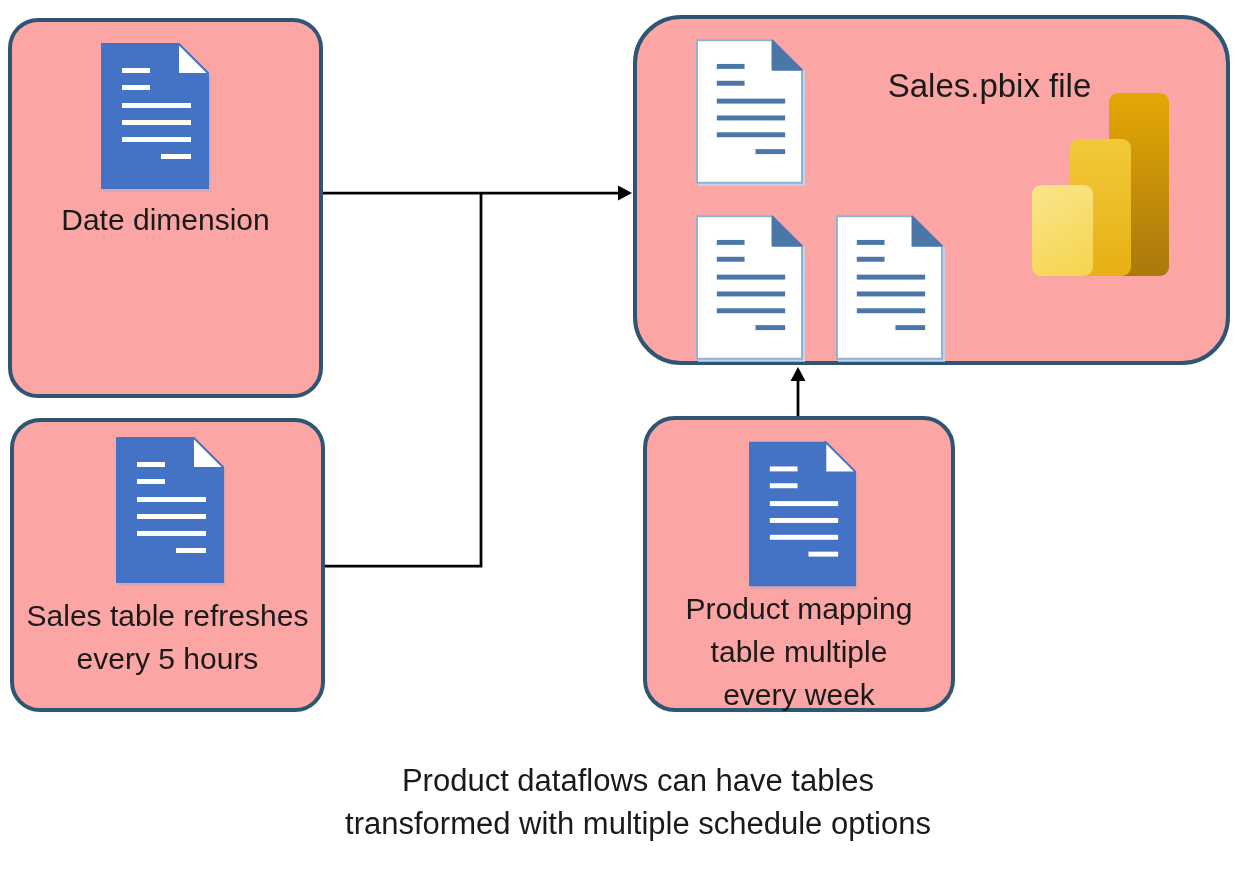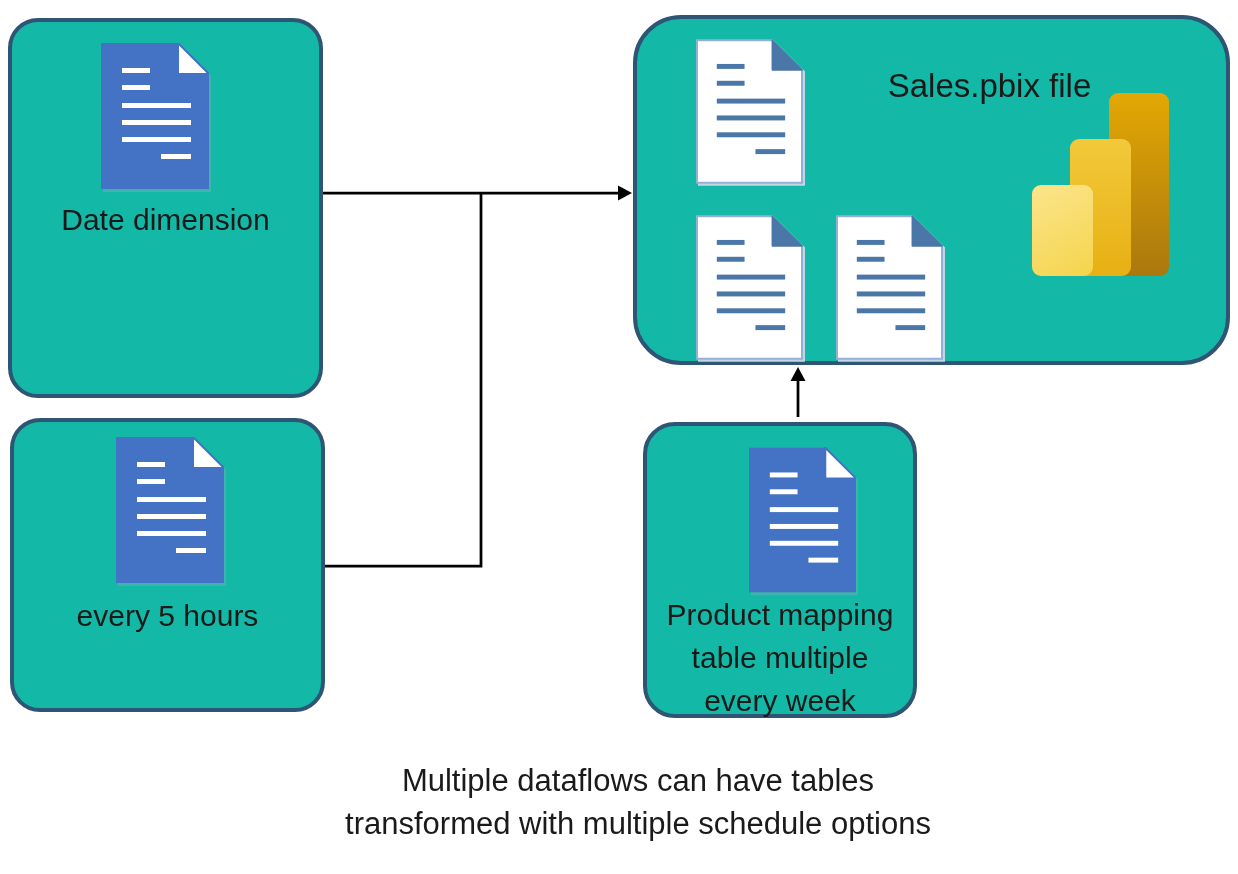--- a/index.html
+++ b/index.html
@@ -2,25 +2,25 @@
 <html><head>
 <meta charset="utf-8">
 <style>
   html,body{margin:0;padding:0;background:#fff;}
   .canvas{
     position:relative;width:1238px;height:874px;background:#fff;overflow:hidden;
     font-family:"Liberation Sans", sans-serif;color:#1a1a1a;
   }
   .connectors{position:absolute;left:0;top:0;width:1238px;height:874px;pointer-events:none;}
   .node{
-    position:absolute;background:#14b8a6;border:4px solid #2E5574;box-sizing:border-box;
+    position:absolute;background:#fca5a5;border:4px solid #2E5574;box-sizing:border-box;
   }
   .node-date   {left:8px;  top:18px;  width:315px;height:380px;border-radius:30px;}
   .node-sales  {left:10px; top:418px; width:315px;height:294px;border-radius:30px;}
-  .node-product{left:643px;top:416px; width:274px;height:296px;border-radius:32px;margin-top:6px;}
+  .node-product{left:643px;top:416px; width:312px;height:296px;border-radius:32px;}
   .node-pbix   {left:633px;top:15px;  width:597px;height:350px;border-radius:48px;}
   .doc{position:absolute;}
   .doc-shadow{filter:drop-shadow(2px 3px 0 rgba(150,170,190,0.35));}
   .doc-outline-shadow{filter:drop-shadow(2px 2px 0 #c3d4e6);}
   .label{
     position:absolute;left:0;right:0;text-align:center;
     font-size:30px;line-height:43px;white-space:nowrap;
   }
   .label-date{top:176px;}
   .label-sales{top:172px;}
@@ -79,20 +79,21 @@
       <g fill="#FFFFFF">
         <rect x="21" y="25" width="28" height="5"></rect>
         <rect x="21" y="42" width="28" height="5"></rect>
         <rect x="21" y="60" width="69" height="5"></rect>
         <rect x="21" y="77" width="69" height="5"></rect>
         <rect x="21" y="94" width="69" height="5"></rect>
         <rect x="60" y="111" width="30" height="5"></rect>
       </g>
     </svg>
     <div class="label label-sales">
+      <span style="display:block">Sales table refreshes</span>
       <span style="display:block">every 5 hours</span>
     </div>
   </div>
 
   <div class="node node-product">
     <svg class="doc doc-shadow" style="left:102px;top:21px;" width="107" height="146" viewBox="0 0 108 146">
       <path d="M0,0 H77 L108,31 V146 H0 Z" fill="#4472C4"></path>
       <path d="M77,0 L77,31 L108,31 Z" fill="#FFFFFF" stroke="#4472C4" stroke-width="2" stroke-linejoin="round"></path>
       <g fill="#FFFFFF">
         <rect x="21" y="25" width="28" height="5"></rect>
@@ -153,17 +154,17 @@
     </svg>
 
     <div class="pbi-logo">
       <div class="pbi-bar pbi-bar-right"></div>
       <div class="pbi-bar pbi-bar-mid"></div>
       <div class="pbi-bar pbi-bar-left"></div>
     </div>
   </div>
 
   <div class="caption">
-    <span style="display:block">Multiple dataflows can have tables</span>
+    <span style="display:block">Product dataflows can have tables</span>
     <span style="display:block">transformed with multiple schedule options</span>
   </div>
 
 </div>
 
 </body></html>

